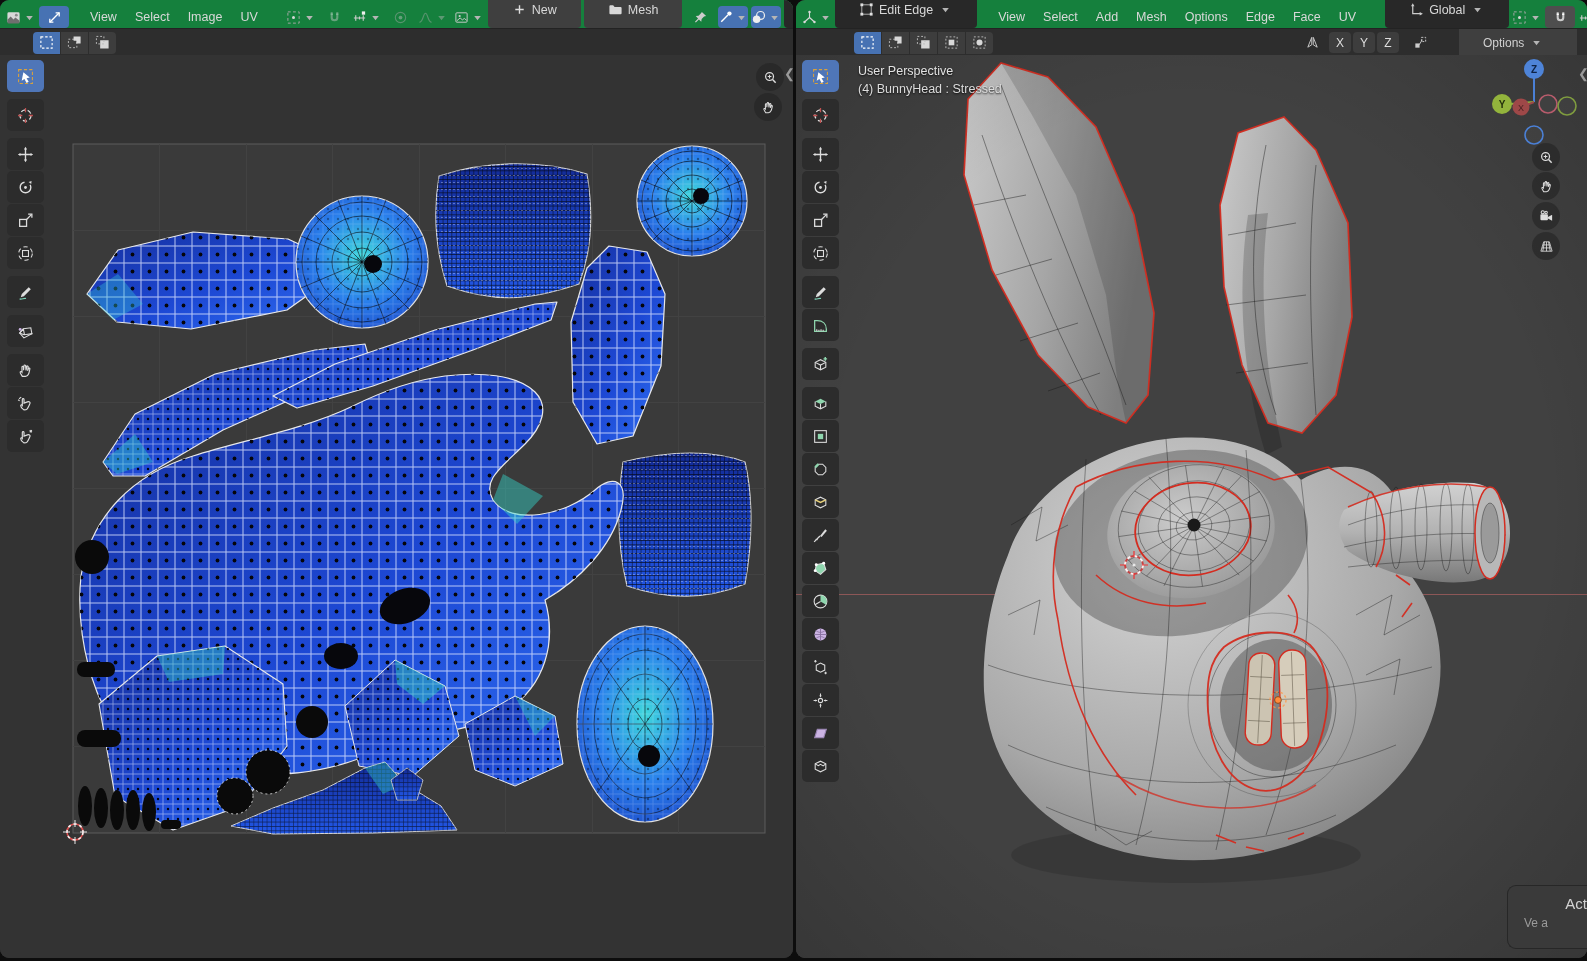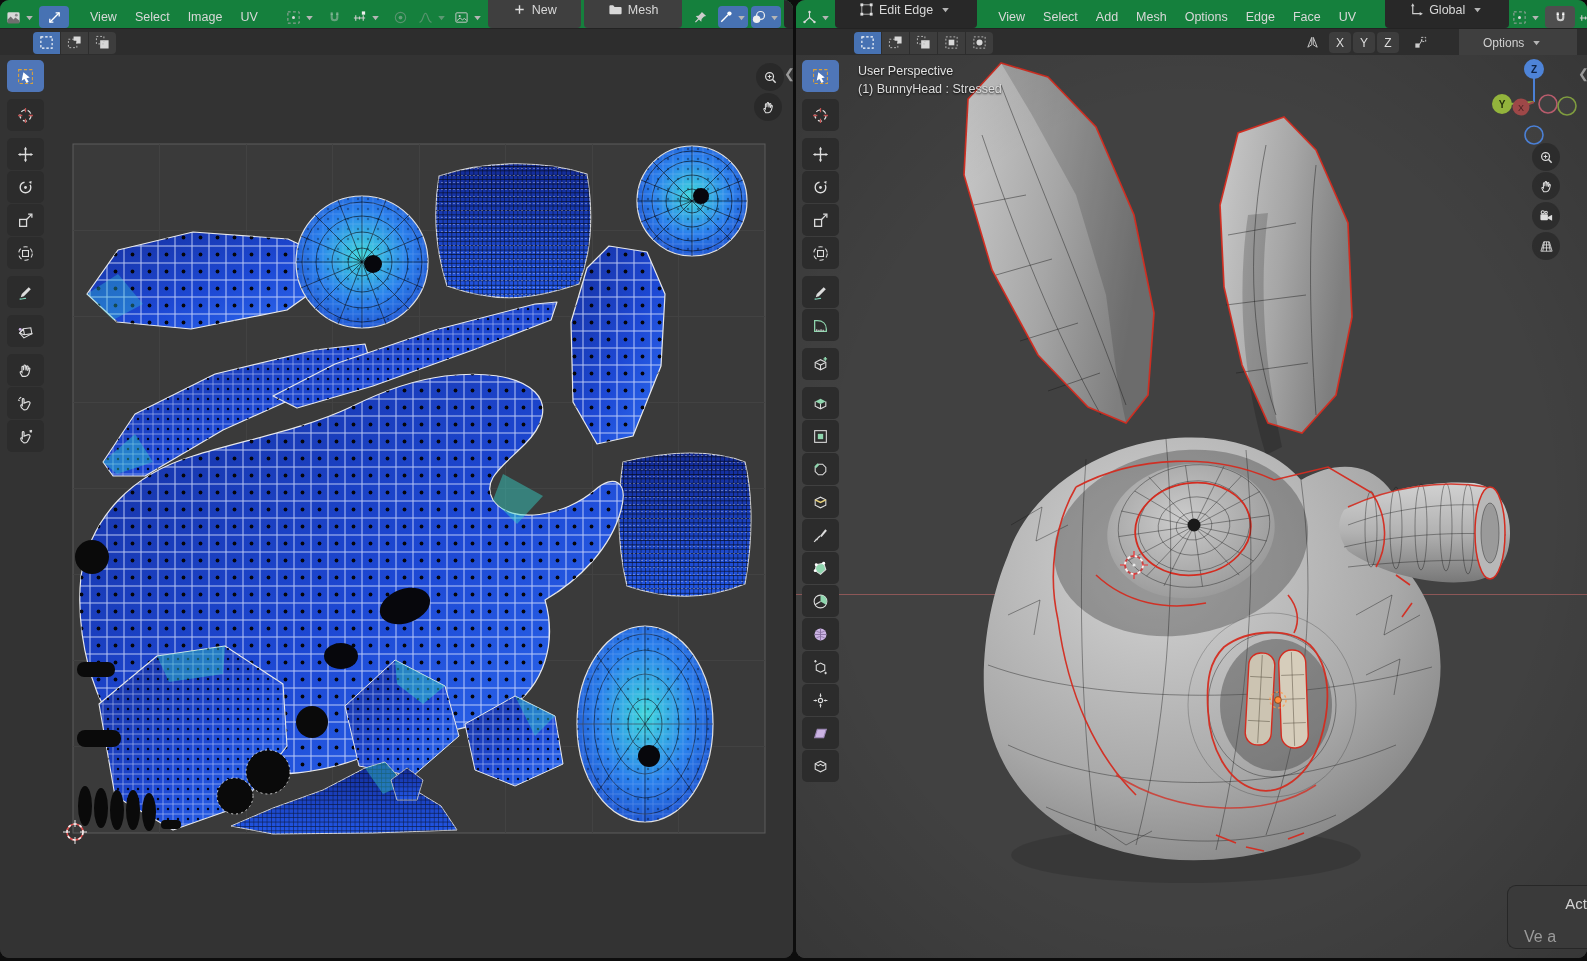--- a/index.html
+++ b/index.html
@@ -37,21 +37,21 @@
   .chev{position:absolute;z-index:6;color:#9a9a9a;font-size:13px;}
   
   .vp-text{position:absolute;left:62px;top:62px;z-index:6;color:#e2e2e2;font-size:12.5px;
            text-shadow:0 1px 2px rgba(0,0,0,.85);line-height:18px;}
   .vp-text .l2{color:#dcdcdc;}
   
   .corner-panel{position:absolute;right:0;bottom:9px;width:80px;height:64px;background:#3a3a3a;
        border:1px solid #272727;border-right:none;border-radius:9px 0 0 9px;z-index:7;
        padding:9px 0 0 16px;box-sizing:border-box;}
   .corner-panel .t{font-size:15px;color:#d2d2d2;text-align:right;}
-  .corner-panel .s{font-size:16px;color:#9b9b9b;margin-top:16px;}
+  .corner-panel .s{font-size:12px;color:#9b9b9b;margin-top:4px;}
   
   .axbtn{width:22px;height:21px;border-radius:4px;background:#3d3d3d;color:#ddd;display:flex;
          align-items:center;justify-content:center;font-size:12px;margin-left:2px;}
   canvas,svg{display:block;}
   .cv{position:absolute;left:0;top:55px;}
   text{font-family:"Liberation Sans",sans-serif;}
 </style>
 </head>
 <body>
 
@@ -828,21 +828,21 @@
         <g transform="translate(482,645)">
           <circle r="8" fill="none" stroke="rgba(255,150,70,.8)" stroke-width="1.4" stroke-dasharray="2.5 2.5"></circle>
           <circle r="3.4" fill="#ff8c3c" stroke="#7a3c10" stroke-width=".8"></circle>
         </g>
       </g>
       <rect width="791" height="906" fill="url(#gVig)" pointer-events="none"></rect>
     </svg>
 
     <div class="vp-text">
       <div>User Perspective</div>
-      <div class="l2">(1) BunnyHead : Stressed</div>
+      <div class="l2">(4) BunnyHead : Stressed</div>
     </div>
 
     <svg width="92" height="92" style="position:absolute;left:692px;top:56px;z-index:6" viewBox="0 0 92 92">
       <g stroke-width="2">
         <path d="M46 46 L46 22" stroke="#4b80d6"></path>
         <path d="M46 46 L22 48" stroke="#8db33f"></path>
         <path d="M46 46 L36 50" stroke="#9e4848"></path>
       </g>
       <circle cx="60" cy="48" r="9" fill="rgba(70,70,70,.5)" stroke="#b85c6c" stroke-width="1.6"></circle>
       <circle cx="79" cy="50" r="9" fill="rgba(70,70,70,.5)" stroke="#7f9c3f" stroke-width="1.6"></circle>

